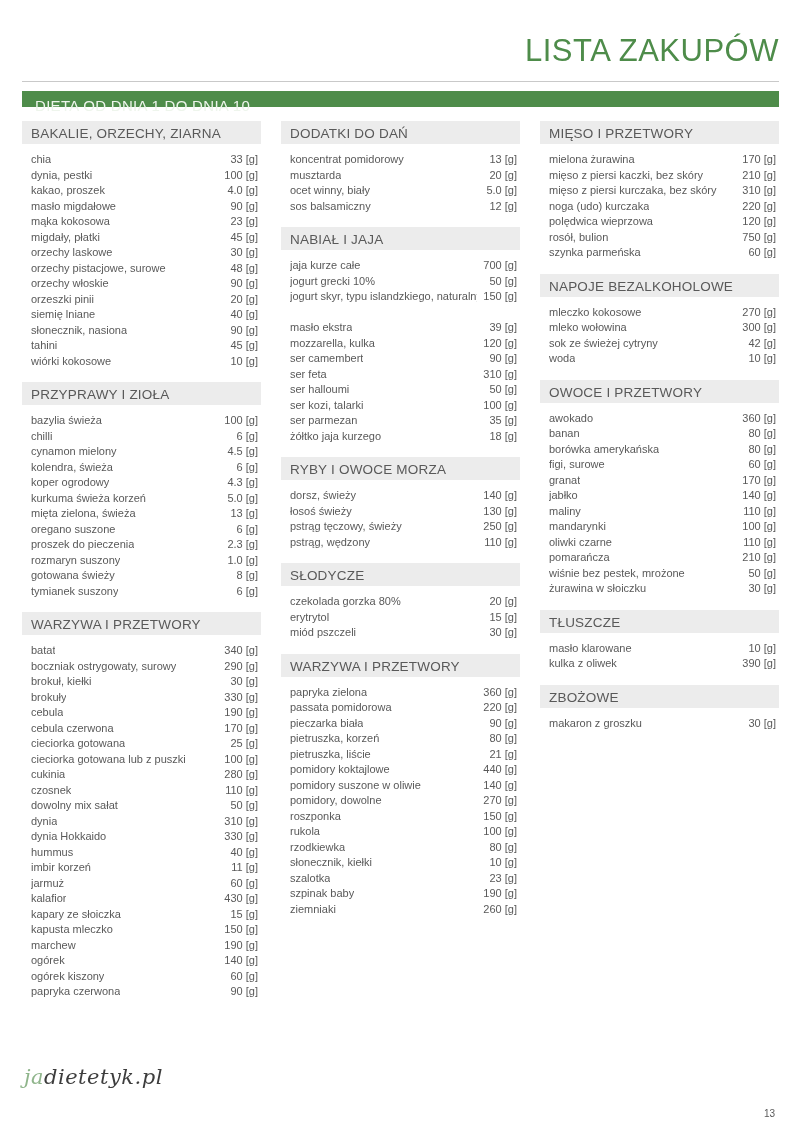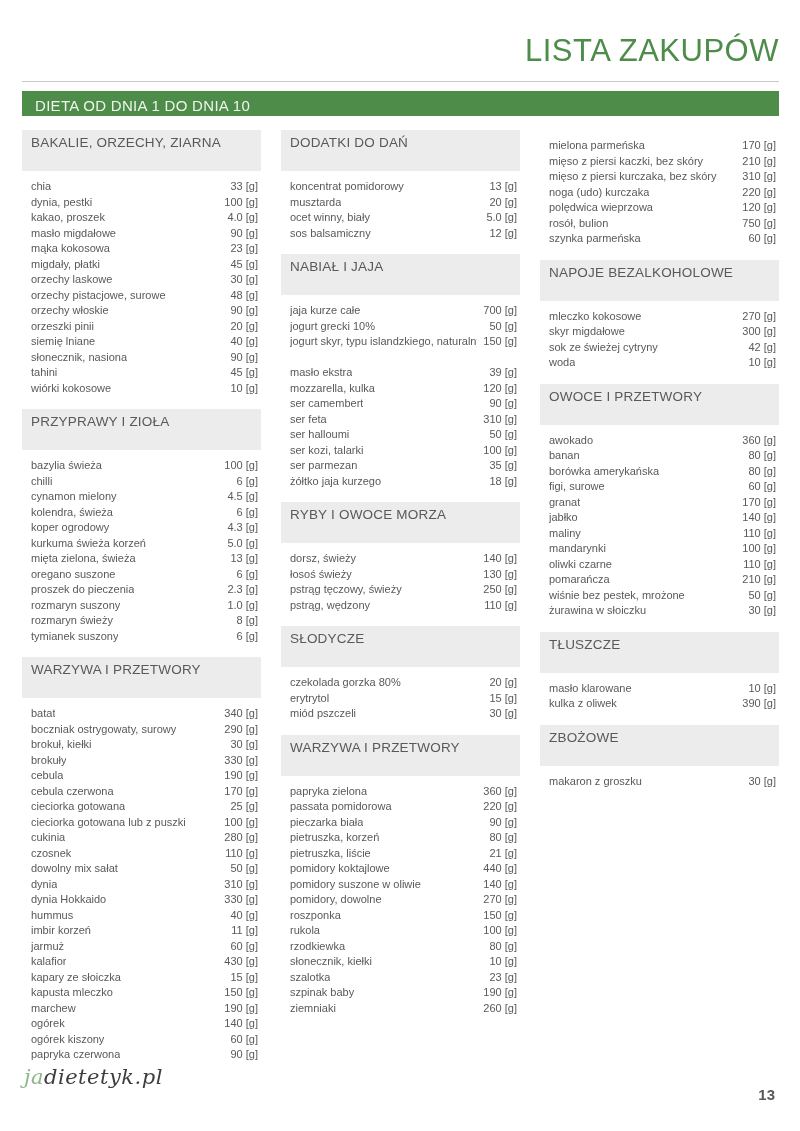--- a/index.html
+++ b/index.html
@@ -28,37 +28,37 @@
   .title-rule {
     border: none;
     border-top: 1px solid #c9c9c9;
     margin: 13px 0 0 0;
   }
   .diet-banner {
     margin-top: 9px;
     background: #4e8c4a;
     color: #eef5ec;
     font-size: 15px;
-    height: 25px;
+    height: 16px;
     line-height: 29px;
     padding-left: 13px;
     letter-spacing: 0.3px;
   }
   .columns {
     display: flex;
     justify-content: space-between;
     margin-top: 14px;
   }
   .column { width: 239px; }
   .section { margin-bottom: 13px; }
   .section-header {
     background: #ececec;
     color: #595959;
     font-size: 13.5px;
-    height: 41px;
+    height: 23px;
     line-height: 25px;
     padding-left: 9px;
     letter-spacing: 0.2px;
     white-space: nowrap;
   }
   .section-list { margin-top: 8px; }
   .item-row {
     display: flex;
     justify-content: space-between;
     align-items: baseline;
@@ -77,24 +77,23 @@
     font-family: "DejaVu Serif", serif;
     font-style: italic;
     font-size: 21px;
     letter-spacing: 0.5px;
   }
   .logo-ja { color: #8fb58b; }
   .logo-rest { color: #3d3d3d; }
   .page-number {
     position: absolute;
     right: 25px;
-    bottom: 28px;
-    font-size: 15px;
+    bottom: 12px;
+    font-size: 10px;
     color: #595959;
-    font-weight: bold;
   }
 </style>
 </head>
 <body>
 
 <div class="content">
   <div class="page-title">LISTA ZAKUPÓW</div>
   <hr class="title-rule">
   <div class="diet-banner">DIETA OD DNIA 1 DO DNIA 10</div>
   <div class="columns" id="columns">
@@ -197,21 +196,21 @@
             </div>
             <div class="item-row">
               <span class="item-name">proszek do pieczenia</span>
               <span class="item-qty">2.3 [g]</span>
             </div>
             <div class="item-row">
               <span class="item-name">rozmaryn suszony</span>
               <span class="item-qty">1.0 [g]</span>
             </div>
             <div class="item-row">
-              <span class="item-name">rozmaryn świeży</span>
+              <span class="item-name">gotowana świeży</span>
               <span class="item-qty">8 [g]</span>
             </div>
             <div class="item-row">
               <span class="item-name">tymianek suszony</span>
               <span class="item-qty">6 [g]</span>
             </div>
           </div>
         </div>
         <div class="section">
           <div class="section-header">WARZYWA I PRZETWORY</div>
@@ -485,23 +484,24 @@
             </div>
             <div class="item-row">
               <span class="item-name">ziemniaki</span>
               <span class="item-qty">260 [g]</span>
             </div>
           </div>
         </div>
       </div>
       <div class="column">
         <div class="section">
-          <div class="section-list">
-            <div class="item-row">
-              <span class="item-name">mielona parmeńska</span>
+          <div class="section-header">MIĘSO I PRZETWORY</div>
+          <div class="section-list">
+            <div class="item-row">
+              <span class="item-name">mielona żurawina</span>
               <span class="item-qty">170 [g]</span>
             </div>
             <div class="item-row">
               <span class="item-name">mięso z piersi kaczki, bez skóry</span>
               <span class="item-qty">210 [g]</span>
             </div>
             <div class="item-row">
               <span class="item-name">mięso z piersi kurczaka, bez skóry</span>
               <span class="item-qty">310 [g]</span>
             </div>
@@ -524,21 +524,21 @@
           </div>
         </div>
         <div class="section">
           <div class="section-header">NAPOJE BEZALKOHOLOWE</div>
           <div class="section-list">
             <div class="item-row">
               <span class="item-name">mleczko kokosowe</span>
               <span class="item-qty">270 [g]</span>
             </div>
             <div class="item-row">
-              <span class="item-name">skyr migdałowe</span>
+              <span class="item-name">mleko wołowina</span>
               <span class="item-qty">300 [g]</span>
             </div>
             <div class="item-row">
               <span class="item-name">sok ze świeżej cytryny</span>
               <span class="item-qty">42 [g]</span>
             </div>
             <div class="item-row">
               <span class="item-name">woda</span>
               <span class="item-qty">10 [g]</span>
             </div>

